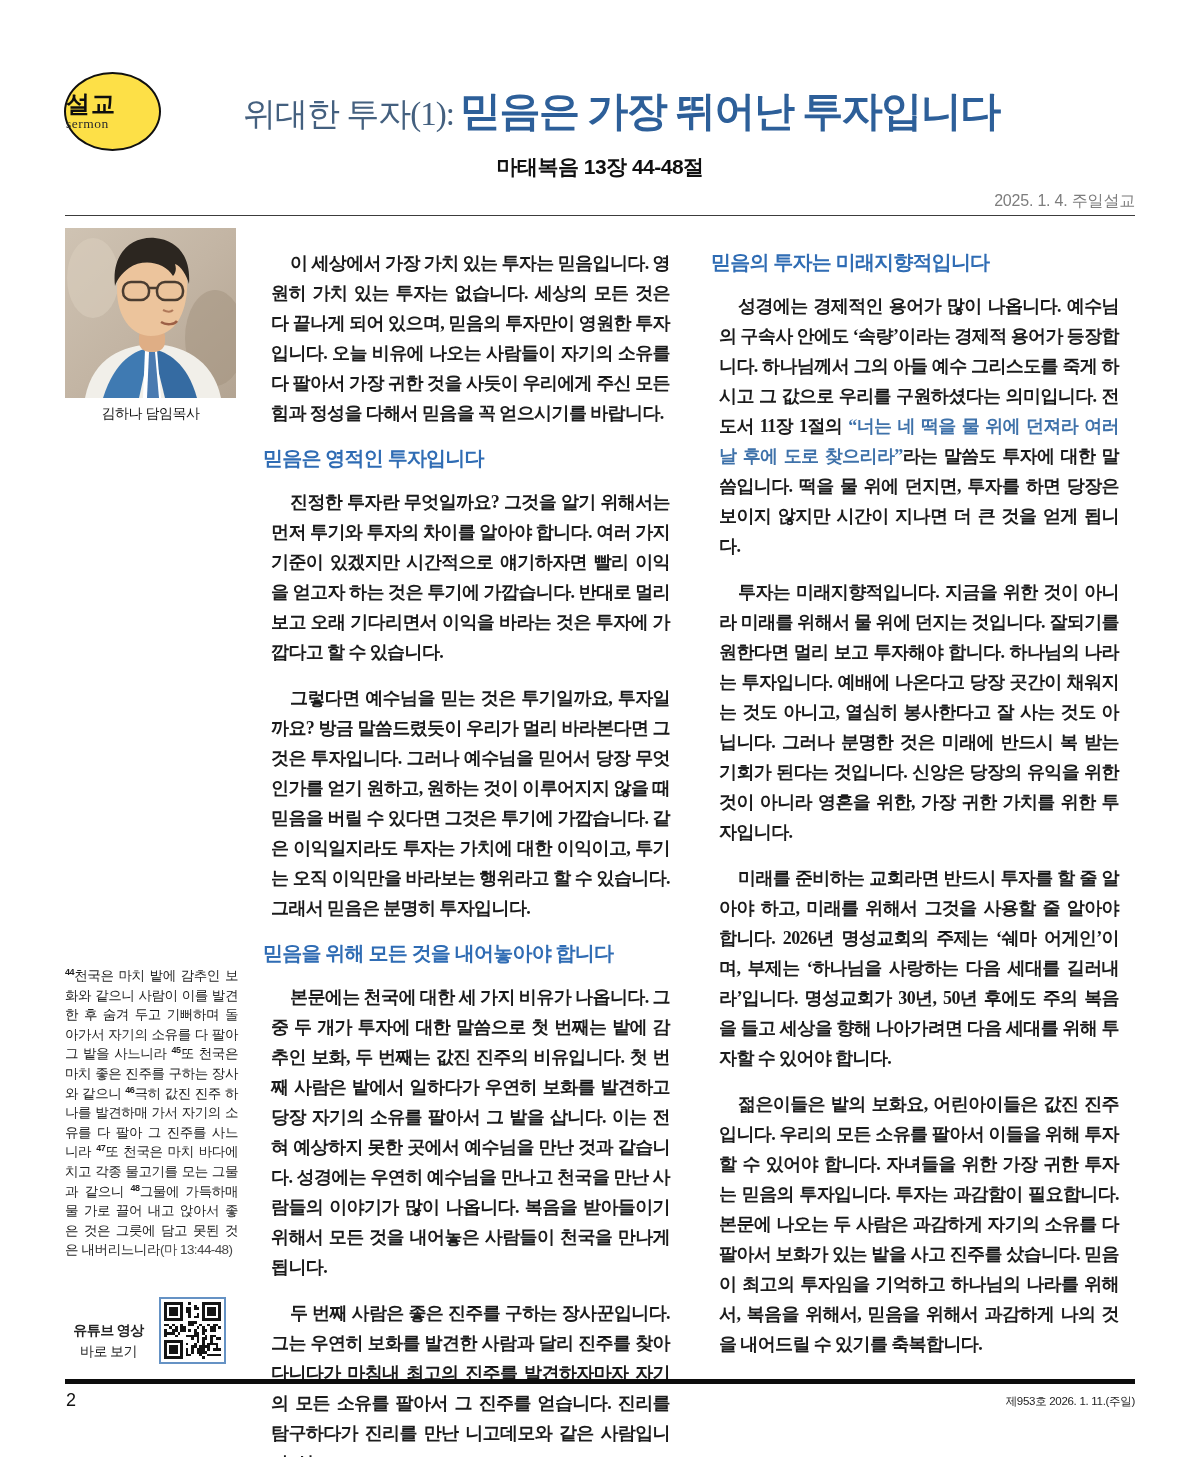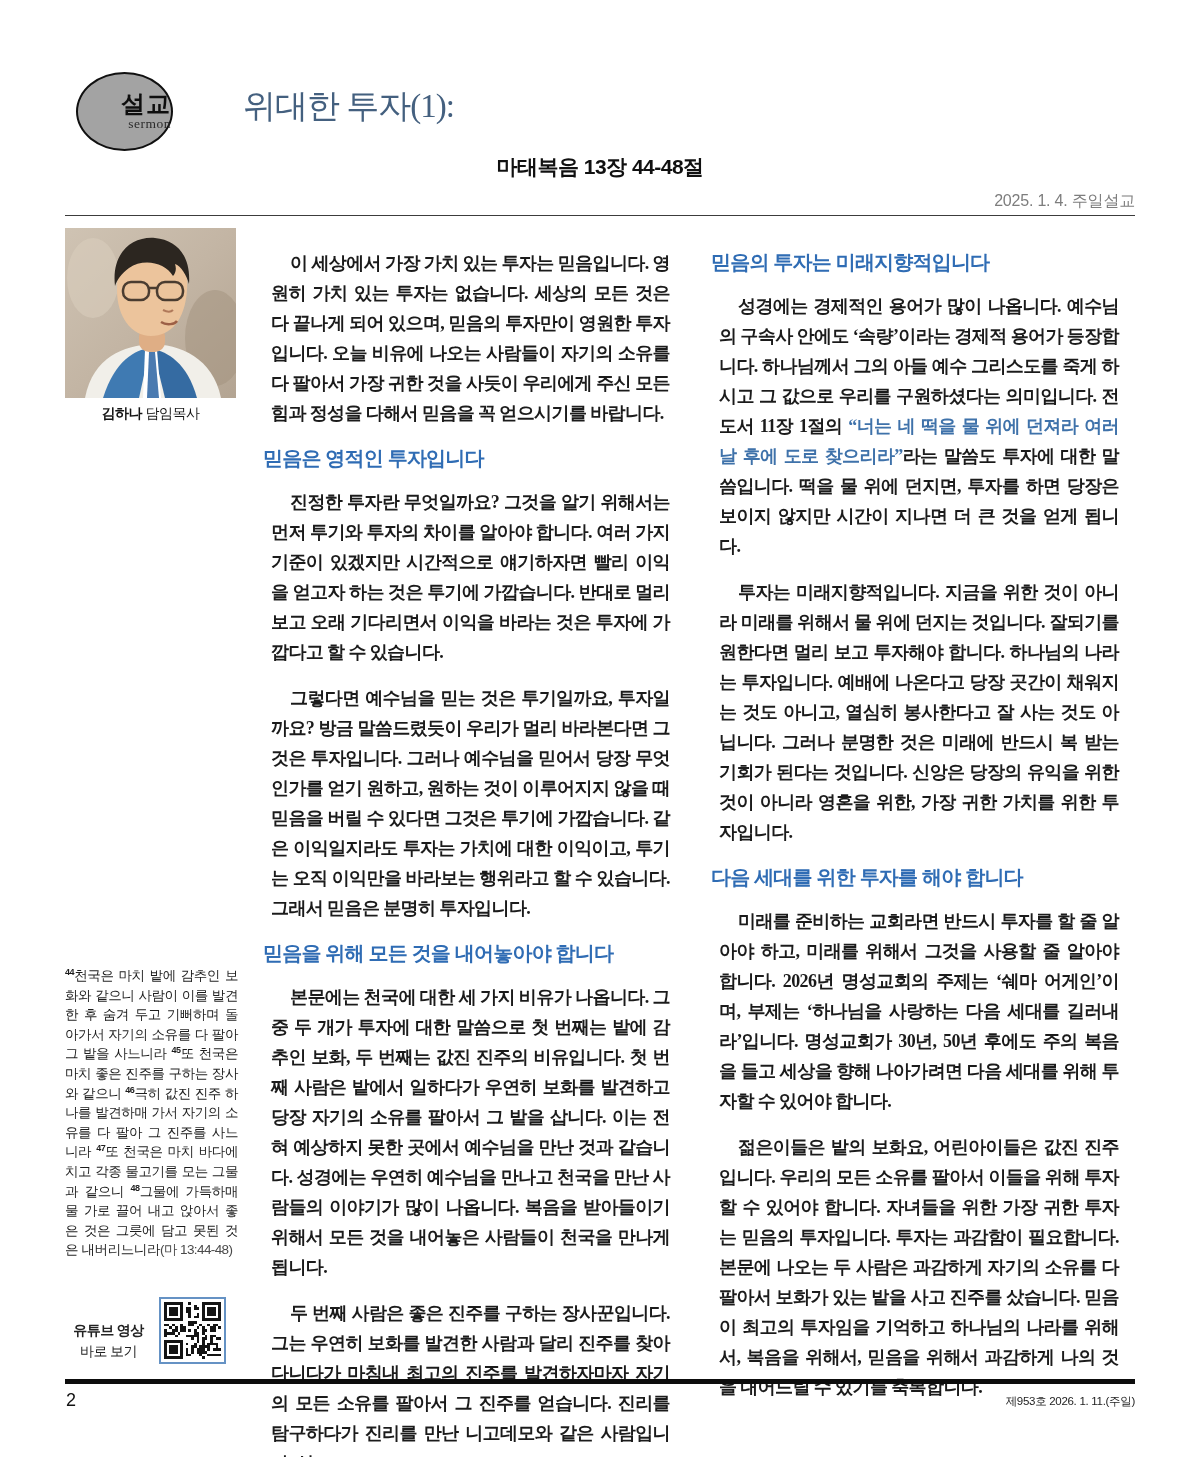--- a/index.html
+++ b/index.html
@@ -5,41 +5,41 @@
   html,body{margin:0;padding:0;background:#e8e8e8;}
   .page{
     position:relative;width:1191px;height:1457px;background:#ffffff;
     font-family:"Liberation Serif","DejaVu Serif",serif;color:#1b1b1b;
     margin:0 auto;overflow:hidden;
   }
   .sans{font-family:"Liberation Sans","DejaVu Sans",sans-serif;}
 
   
   .badge{
-    position:absolute;left:76px;top:72px;width:97px;height:79px;
+    position:absolute;left:64px;top:72px;width:97px;height:79px;
     border:2.5px solid #101010;border-radius:50%;
-    display:flex;flex-direction:column;align-items:flex-end;justify-content:center;
-    box-sizing:border-box;background:#a3a3a3;
+    display:flex;flex-direction:column;align-items:flex-start;justify-content:center;
+    box-sizing:border-box;background:#fde047;
   }
   .badge .kr{font-family:"Liberation Sans","DejaVu Sans",sans-serif;font-weight:bold;font-size:24px;line-height:25px;color:#0e0e0e;letter-spacing:1px;}
   .badge .en{font-size:13.5px;line-height:16px;color:#2b2b2b;letter-spacing:.5px;}
 
   .title-row{position:absolute;left:243px;top:84px;width:920px;display:flex;align-items:baseline;white-space:nowrap;text-align:right;}
   .title-prefix{font-size:33px;font-weight:500;color:#44607f;letter-spacing:-1px;}
   .title-main{font-size:41px;font-weight:bold;color:#2d5f99;letter-spacing:-1.5px;margin-left:6px;}
   .subtitle{position:absolute;left:65px;top:153px;width:1070px;text-align:center;
     font-weight:bold;font-size:21px;color:#101010;letter-spacing:-0.5px;}
   .date-note{position:absolute;right:56px;top:191px;width:400px;text-align:right;font-size:16px;color:#7d7d7d;letter-spacing:-0.2px;}
   .top-rule{position:absolute;left:65px;top:215px;width:1070px;border-top:1.5px solid #3c3c3c;}
 
   
   .photo{position:absolute;left:65px;top:228px;width:171px;height:170px;overflow:hidden;}
   .photo svg{display:block;}
   .caption{position:absolute;left:60px;top:405px;width:181px;text-align:center;font-size:14px;color:#141414;letter-spacing:-0.5px;}
-  .caption .nm{font-weight:bold;}
+  .caption .nm{font-weight:normal;}
   .scripture{position:absolute;left:65px;top:966px;width:173px;
     font-family:"Liberation Sans","DejaVu Sans",sans-serif;
     font-size:13.5px;line-height:19.6px;font-weight:500;color:#1d1d1d;
     text-align:justify;word-break:break-all;letter-spacing:-0.4px;}
   .scripture sup{font-size:9px;line-height:0;font-weight:bold;}
   .scripture .ref{color:#4a4a4a;font-weight:400;letter-spacing:-0.6px;}
   .yt-label{position:absolute;left:60px;top:1320px;width:97px;text-align:center;
     font-size:14px;line-height:21px;color:#222;letter-spacing:-0.5px;}
   .yt-label .l1{font-weight:bold;}
   .qr{position:absolute;left:159px;top:1297px;width:67px;height:67px;
@@ -68,20 +68,21 @@
 
 <div class="page">
 
   <div class="badge">
     <span class="kr">설교</span>
     <span class="en">sermon</span>
   </div>
 
   <div class="title-row">
     <span class="title-prefix">위대한 투자(1):</span>
+    <span class="title-main">믿음은 가장 뛰어난 투자입니다</span>
   </div>
   <div class="subtitle sans">마태복음 13장 44-48절</div>
   <div class="date-note sans">2025. 1. 4. 주일설교</div>
   <div class="top-rule"></div>
 
   <div class="photo">
     <svg width="171" height="170" viewBox="0 0 171 170" xmlns="http://www.w3.org/2000/svg">
       <defs>
         <linearGradient id="bgG" x1="0" y1="0" x2="1" y2="1">
           <stop offset="0" stop-color="#cfc3b3"></stop>
@@ -257,21 +258,20 @@
       <p><span>진정한 투자란 무엇일까요? 그것을 알기 위해서는 먼저 투기와 투자의 차이를 알아야 합니다. 여러 가지 기준이 있겠지만 시간적으로 얘기하자면 빨리 이익을 얻고자 하는 것은 투기에 가깝습니다. 반대로 멀리 보고 오래 기다리면서 이익을 바라는 것은 투자에 가깝다고 할 수 있습니다.</span></p>
       <p><span>그렇다면 예수님을 믿는 것은 투기일까요, 투자일까요? 방금 말씀드렸듯이 우리가 멀리 바라본다면 그것은 투자입니다. 그러나 예수님을 믿어서 당장 무엇인가를 얻기 원하고, 원하는 것이 이루어지지 않을 때 믿음을 버릴 수 있다면 그것은 투기에 가깝습니다. 같은 이익일지라도 투자는 가치에 대한 이익이고, 투기는 오직 이익만을 바라보는 행위라고 할 수 있습니다. 그래서 믿음은 분명히 투자입니다.</span></p>
       <div class="sec">믿음을 위해 모든 것을 내어놓아야 합니다</div>
       <p><span>본문에는 천국에 대한 세 가지 비유가 나옵니다. 그 중 두 개가 투자에 대한 말씀으로 첫 번째는 밭에 감추인 보화, 두 번째는 값진 진주의 비유입니다. 첫 번째 사람은 밭에서 일하다가 우연히 보화를 발견하고 당장 자기의 소유를 팔아서 그 밭을 삽니다. 이는 전혀 예상하지 못한 곳에서 예수님을 만난 것과 같습니다. 성경에는 우연히 예수님을 만나고 천국을 만난 사람들의 이야기가 많이 나옵니다. 복음을 받아들이기 위해서 모든 것을 내어놓은 사람들이 천국을 만나게 됩니다.</span></p>
       <p><span>두 번째 사람은 좋은 진주를 구하는 장사꾼입니다. 그는 우연히 보화를 발견한 사람과 달리 진주를 찾아다니다가 마침내 최고의 진주를 발견하자마자 자기의 모든 소유를 팔아서 그 진주를 얻습니다. 진리를 탐구하다가 진리를 만난 니고데모와 같은 사람입니다. 상</span></p>
     </div>
   <div class="col col2" id="col2">
       <div class="sec">믿음의 투자는 미래지향적입니다</div>
       <p><span>성경에는 경제적인 용어가 많이 나옵니다. 예수님의 구속사 안에도 ‘속량’이라는 경제적 용어가 등장합니다. 하나님께서 그의 아들 예수 그리스도를 죽게 하시고 그 값으로 우리를 구원하셨다는 의미입니다. 전도서 11장 1절의 </span><span class="quote">“너는 네 떡을 물 위에 던져라 여러 날 후에 도로 찾으리라”</span><span>라는 말씀도 투자에 대한 말씀입니다. 떡을 물 위에 던지면, 투자를 하면 당장은 보이지 않지만 시간이 지나면 더 큰 것을 얻게 됩니다.</span></p>
       <p><span>투자는 미래지향적입니다. 지금을 위한 것이 아니라 미래를 위해서 물 위에 던지는 것입니다. 잘되기를 원한다면 멀리 보고 투자해야 합니다. 하나님의 나라는 투자입니다. 예배에 나온다고 당장 곳간이 채워지는 것도 아니고, 열심히 봉사한다고 잘 사는 것도 아닙니다. 그러나 분명한 것은 미래에 반드시 복 받는 기회가 된다는 것입니다. 신앙은 당장의 유익을 위한 것이 아니라 영혼을 위한, 가장 귀한 가치를 위한 투자입니다.</span></p>
-      <div class="sec">다음 세대를 위한 투자를 해야 합니다</div>
       <p><span>미래를 준비하는 교회라면 반드시 투자를 할 줄 알아야 하고, 미래를 위해서 그것을 사용할 줄 알아야 합니다. 2026년 명성교회의 주제는 ‘쉐마 어게인’이며, 부제는 ‘하나님을 사랑하는 다음 세대를 길러내라’입니다. 명성교회가 30년, 50년 후에도 주의 복음을 들고 세상을 향해 나아가려면 다음 세대를 위해 투자할 수 있어야 합니다.</span></p>
       <p><span>젊은이들은 밭의 보화요, 어린아이들은 값진 진주입니다. 우리의 모든 소유를 팔아서 이들을 위해 투자할 수 있어야 합니다. 자녀들을 위한 가장 귀한 투자는 믿음의 투자입니다. 투자는 과감함이 필요합니다. 본문에 나오는 두 사람은 과감하게 자기의 소유를 다 팔아서 보화가 있는 밭을 사고 진주를 샀습니다. 믿음이 최고의 투자임을 기억하고 하나님의 나라를 위해서, 복음을 위해서, 믿음을 위해서 과감하게 나의 것을 내어드릴 수 있기를 축복합니다.</span></p>
     </div>
 
   <div class="foot-rule"></div>
   <div class="page-num">2</div>
   <div class="issue">제953호 2026. 1. 11.(주일)</div>
 
 </div>
 

